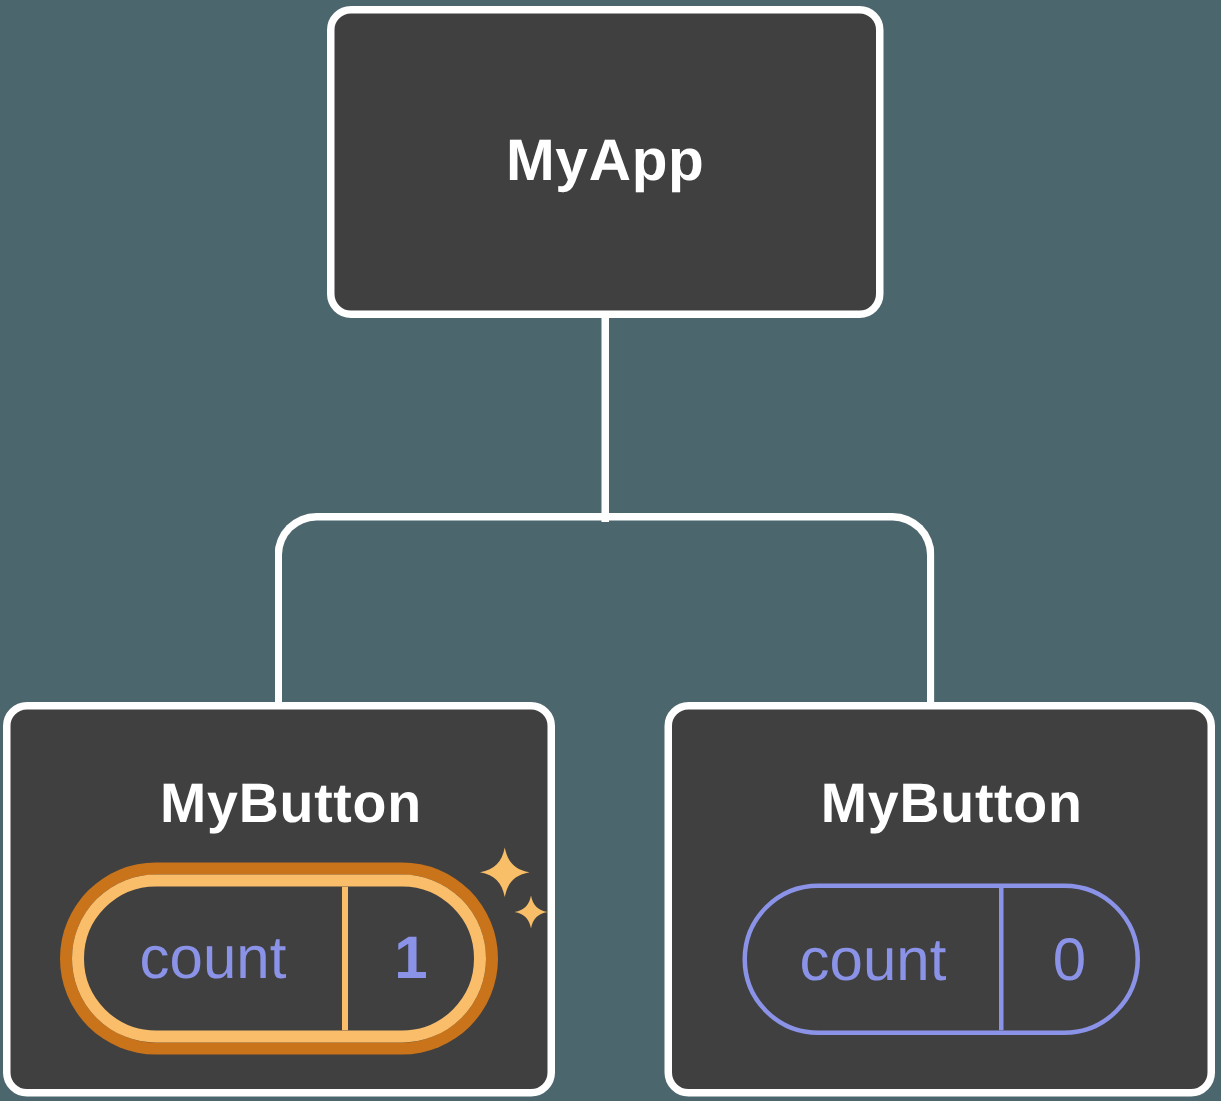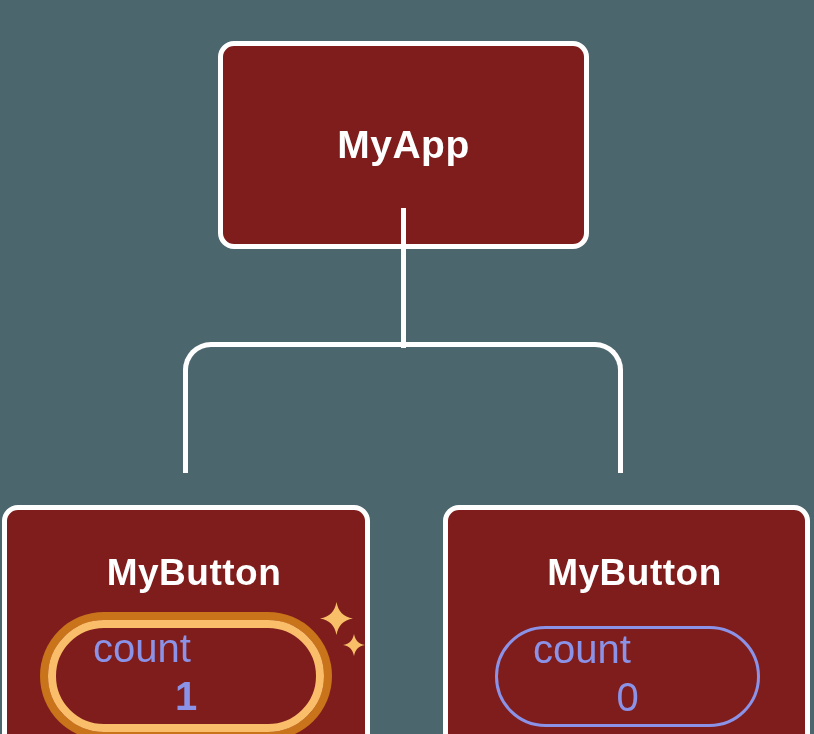--- a/index.html
+++ b/index.html
@@ -5,25 +5,24 @@
   html, body { margin: 0; padding: 0; }
   body {
     width: 814px; height: 734px;
     background: #4C666E;
     position: relative;
     overflow: hidden;
     font-family: "Liberation Sans", sans-serif;
   }
   .node {
     position: absolute;
-    background: #7f1d1d;
+    background: #404040;
     border: 5px solid #FFFFFF;
     border-radius: 16px;
     box-sizing: border-box;
-    margin-top: 37px;
   }
   .node-root {
     left: 218px; top: 4px; width: 371px; height: 208px;
     display: flex; align-items: center; justify-content: center;
   }
   .node-child-left  { left: 2px;   top: 468px; width: 368px; height: 263px; }
   .node-child-right { left: 443px; top: 468px; width: 367px; height: 263px; }
 
   .node-title {
     color: #FFFFFF;
@@ -57,21 +56,20 @@
   }
 
   
   .pill {
     position: absolute;
     box-sizing: border-box;
     display: flex;
     align-items: stretch;
     border-radius: 999px;
     overflow: hidden;
-    flex-direction: column;
   }
   .pill-highlight {
     left: 41px; top: 110px;
     width: 276px; height: 112px;
     border: 8px solid #FABD6A;
     box-shadow: 0 0 0 8px #C9731A;
   }
   .pill-plain {
     left: 47px; top: 116px;
     width: 265px; height: 101px;

